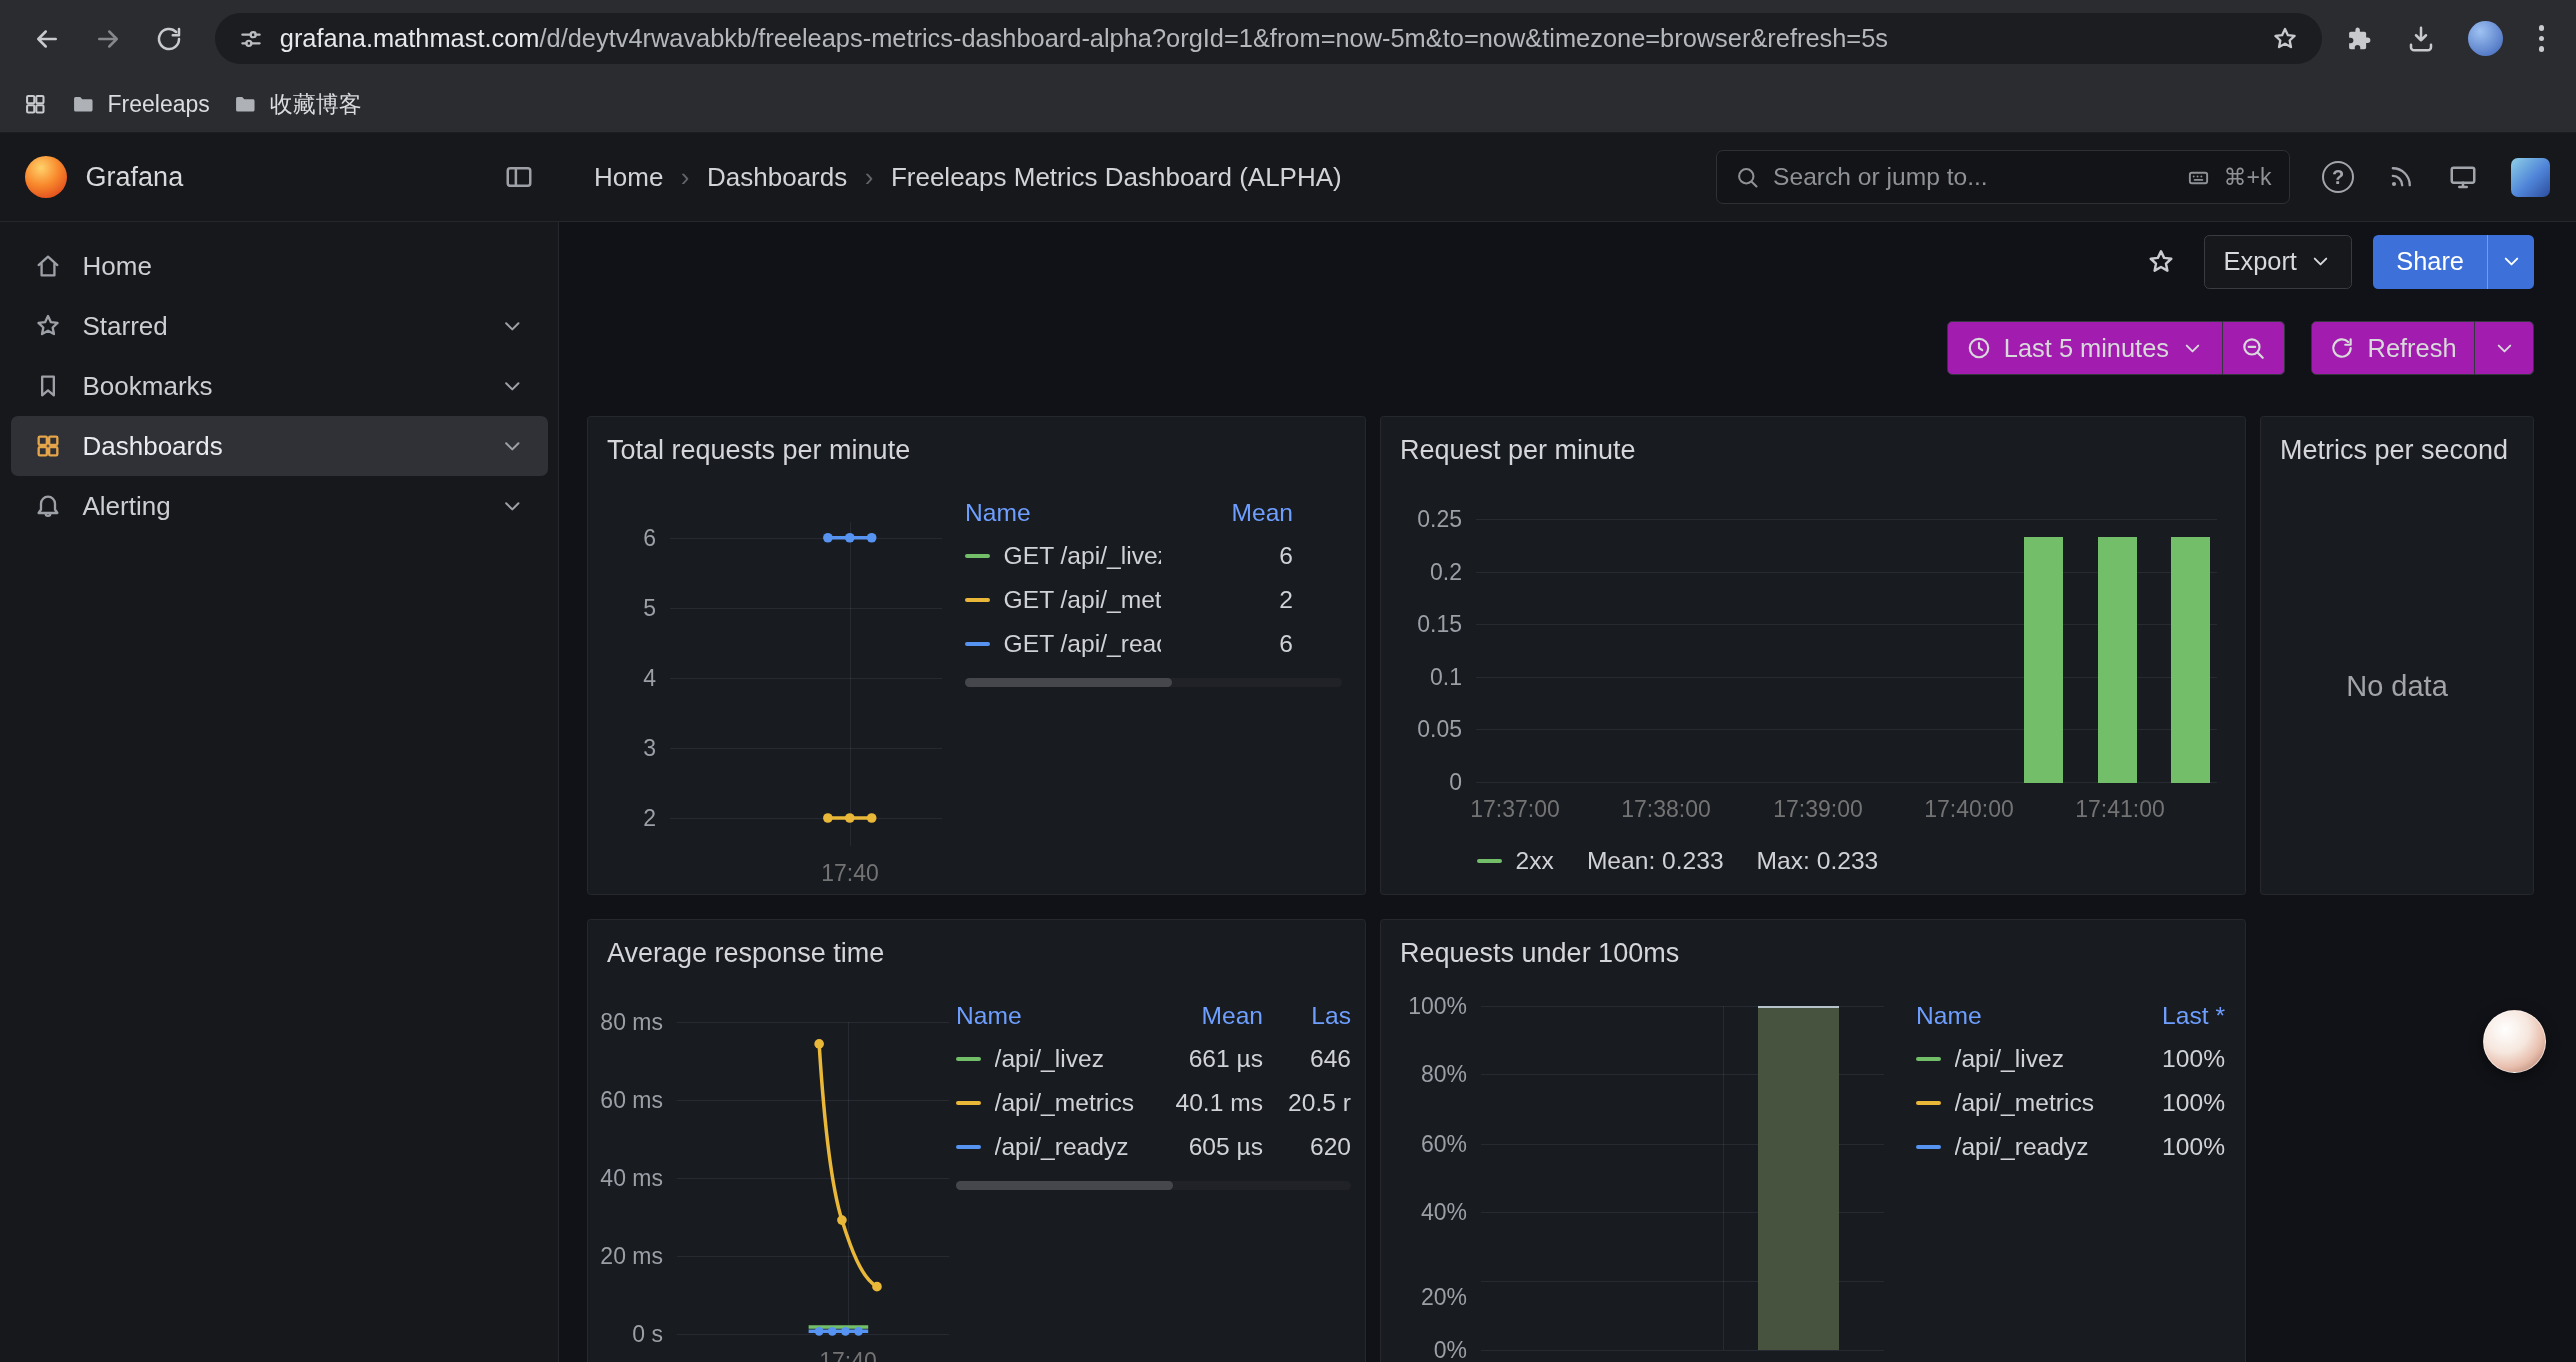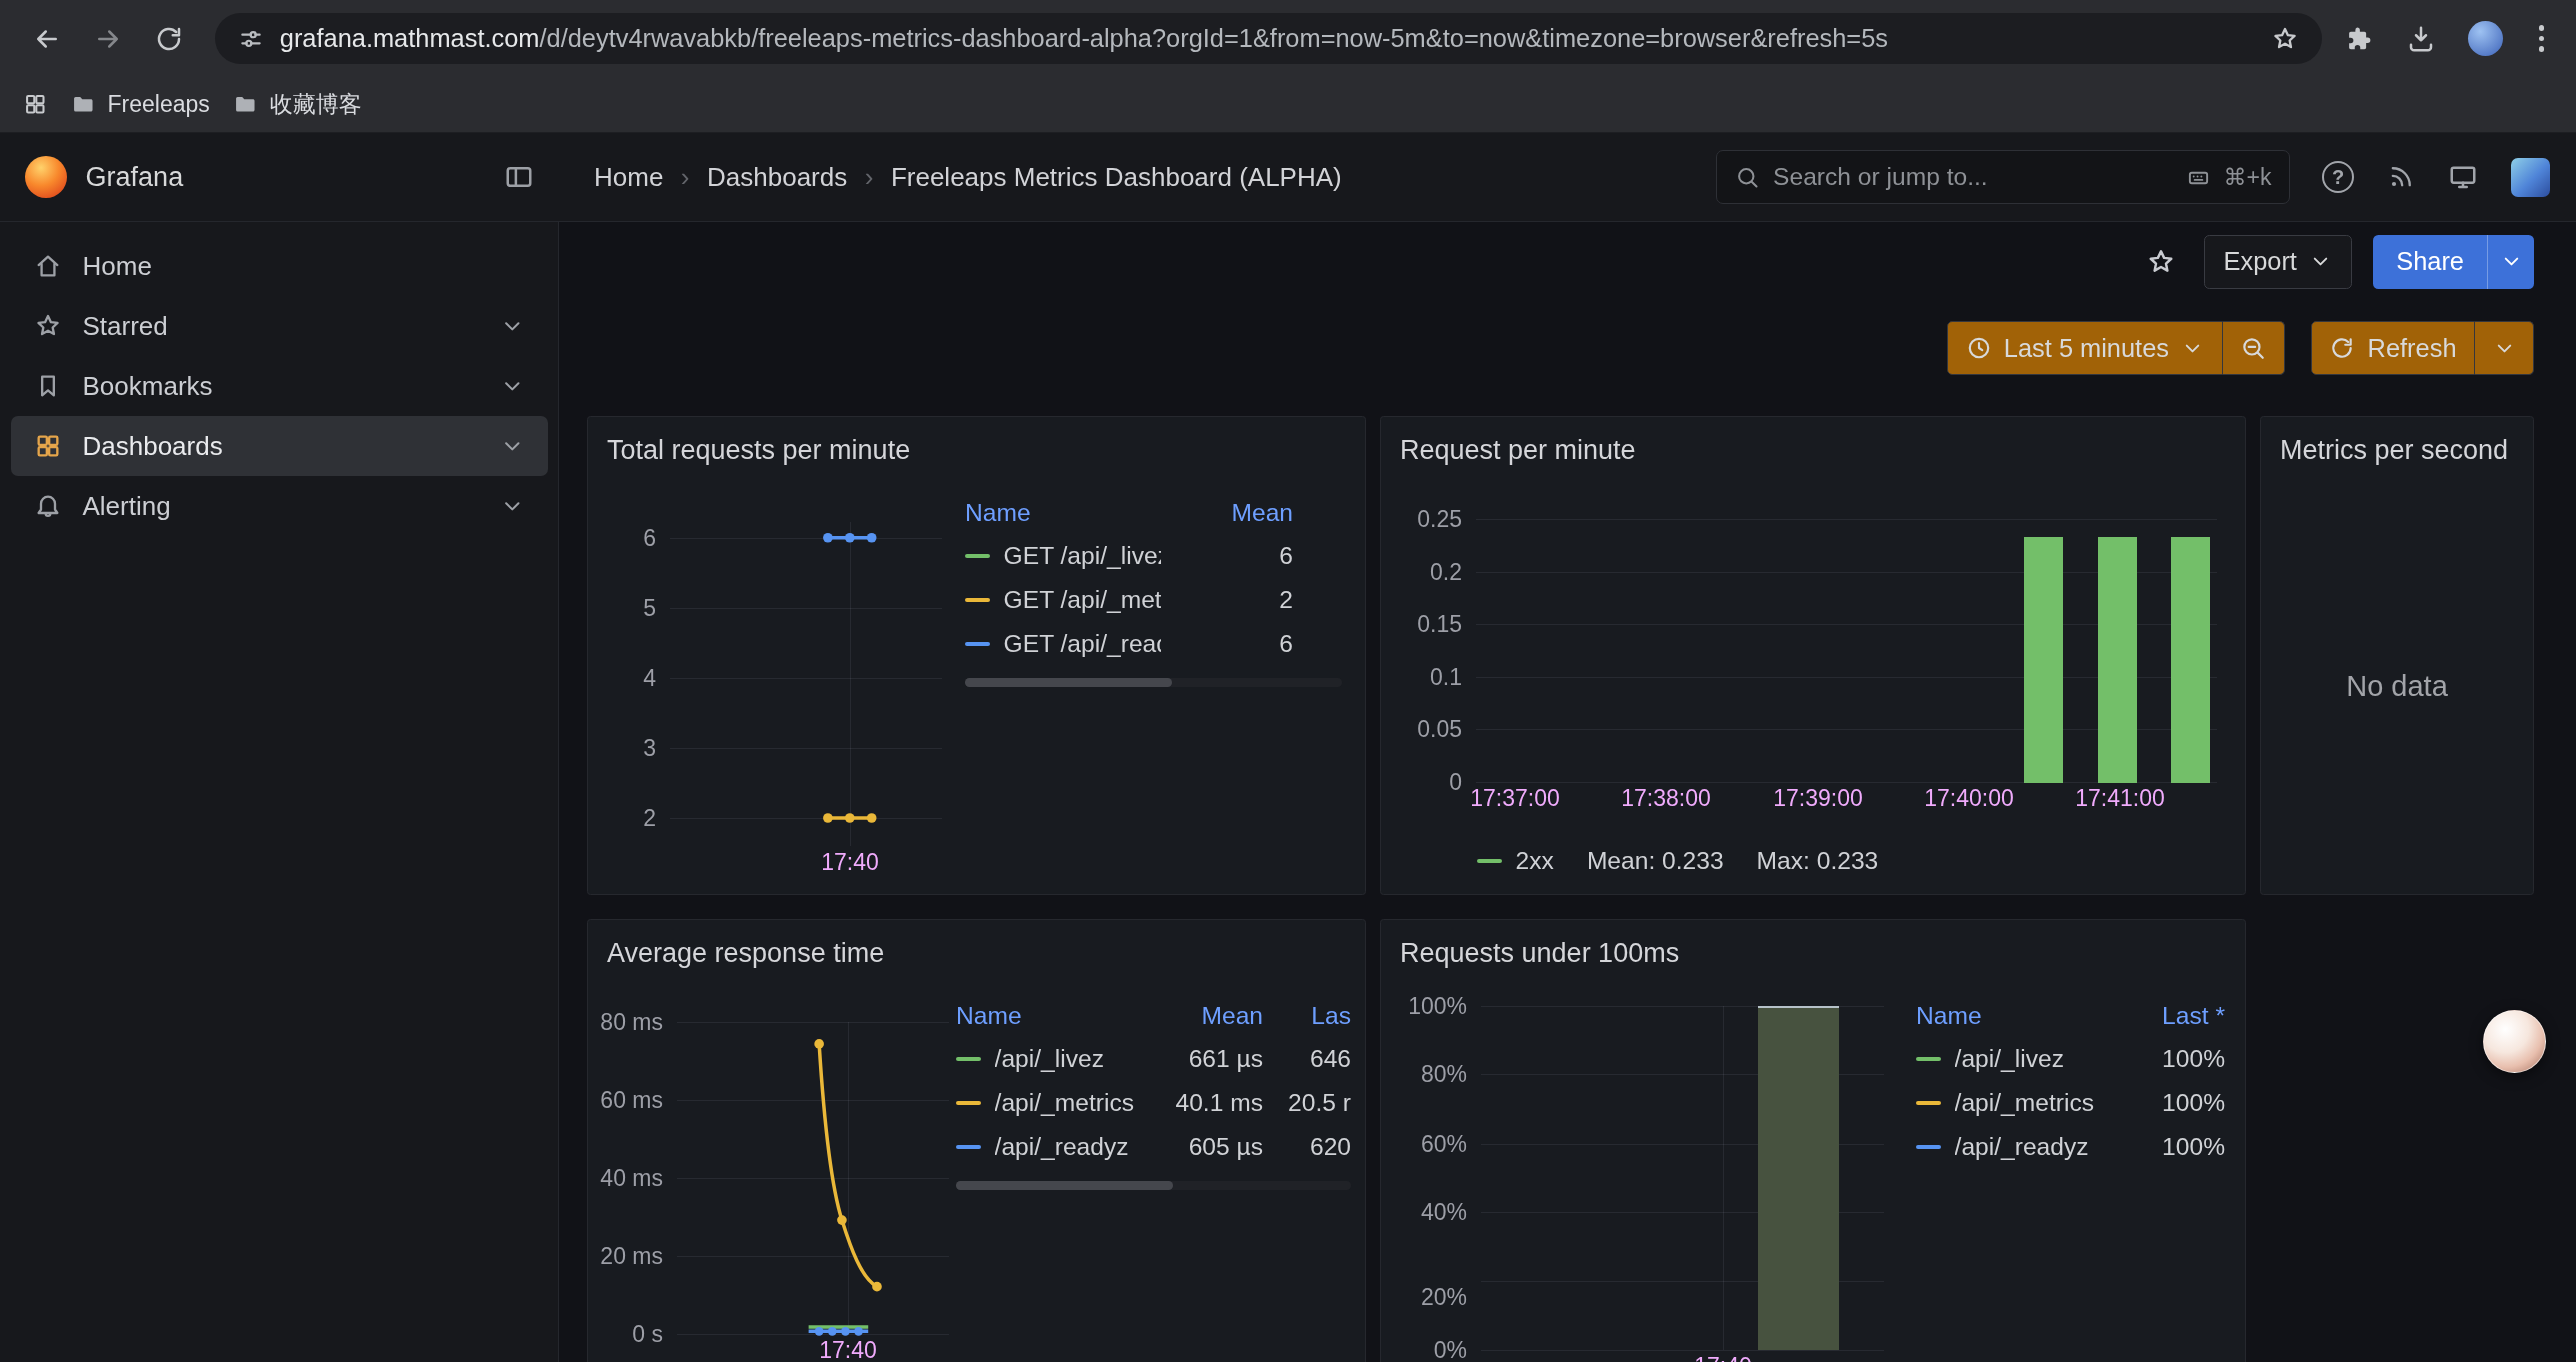--- a/index.html
+++ b/index.html
@@ -63,34 +63,34 @@
   .btn{height:54px;display:flex;align-items:center;gap:12.3px;padding:0 19px;border:0.9px solid #393b42;
     border-radius:5.3px;font-size:25.4px;color:#d8d9da;background:#17181c;cursor:pointer}
   .share{display:flex;height:54px;border-radius:5.3px;overflow:hidden;color:#fff;font-size:25.4px}
   .share .main{background:#3d71d9;display:flex;align-items:center;padding:0 23px}
   .share .caret{background:#3d71d9;border-left:0.9px solid rgba(255,255,255,.3);width:47px;
     display:flex;align-items:center;justify-content:center}
   .time-row{position:absolute;top:321px;left:559px;width:2017px;display:flex;
     justify-content:flex-end;gap:26px;padding-right:42px}
   .tgroup{display:flex}
   .tbtn{height:54px;display:flex;align-items:center;gap:12.3px;padding:0 17.5px;border:0.9px solid #34363d;
-    background:#a16207;font-size:25.4px;color:#d8d9da;cursor:pointer}
+    background:#a21caf;font-size:25.4px;color:#d8d9da;cursor:pointer}
   .r-left{border-radius:5.3px 0 0 5.3px}
   .r-right{border-radius:0 5.3px 5.3px 0;border-left:none}
   
   .panel{position:absolute;background:#181b20;border:0.9px solid #26282e;border-radius:3.5px}
   .panel h2{font-size:27px;font-weight:500;color:#d5d6da;padding:17.5px 0 0 19px;white-space:nowrap}
   .plot{position:absolute}
   .plot svg{position:absolute;left:0;top:0;overflow:visible}
   .gl{position:absolute;left:0;right:0;height:0.9px;background:rgba(204,204,220,.09)}
   .vl{position:absolute;top:0;bottom:0;width:0.9px;background:rgba(204,204,220,.09)}
   .ytick{position:absolute;right:100%;margin-right:14px;transform:translateY(-50%);
     font-size:23px;color:#9d9fa7;white-space:nowrap}
-  .xtick{position:absolute;top:100%;margin-top:3px;transform:translateX(-50%);
-    font-size:23px;color:#f0abfc;white-space:nowrap}
+  .xtick{position:absolute;top:100%;margin-top:14px;transform:translateX(-50%);
+    font-size:23px;color:#737373;white-space:nowrap}
   .bar{position:absolute;background:#73bf69}
   .bar100{position:absolute;background:#47523f;border-top:2.6px solid #b6c2c9}
   .legend{position:absolute;font-size:24.6px}
   .lg-head{display:flex;align-items:center;height:42px;color:#6e9fff}
   .lg-row{display:flex;align-items:center;height:44px;color:#d0d2d6}
   .sw{width:24.6px;height:4.4px;border-radius:2.6px;margin-right:14px;flex:none}
   .sw-g{background:#73bf69}.sw-y{background:#eab839}.sw-b{background:#5794f2}
   .lg-name{flex:1;min-width:0;overflow:hidden;white-space:nowrap}
   .col-m{width:132px;text-align:right;flex:none}
   .col-l{width:96px;text-align:right;flex:none;overflow:hidden;white-space:nowrap}

